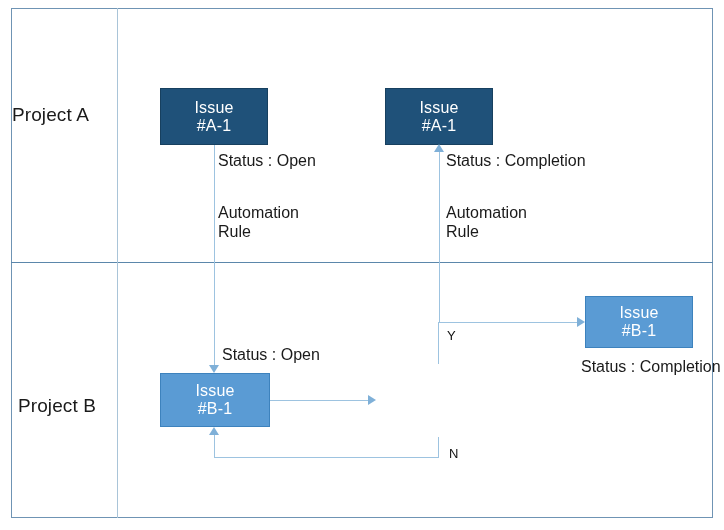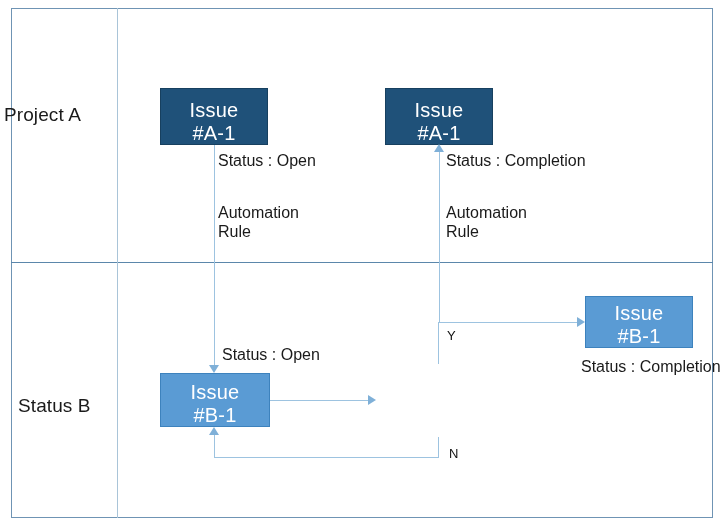--- a/index.html
+++ b/index.html
@@ -31,34 +31,34 @@
     border-left:1.5px solid #a9c4d8;
   }
   
   .rowlabel{
     position:absolute;
     font-size:19px;
     color:#1a1a1a;
     white-space:nowrap;
     letter-spacing:.1px;
   }
-  #label-a{left:4px;top:104px;}
+  #label-a{left:12px;top:104px;}
   #label-b{left:18px;top:395px;}
 
   
   .box{
     position:absolute;
     box-sizing:border-box;
     color:#ffffff;
     text-align:center;
     display:flex;
     flex-direction:column;
-    justify-content:flex-end;
+    justify-content:center;
     line-height:1.12;
-    font-size:20px;
+    font-size:16px;
     letter-spacing:.2px;
   }
   .box .ln{display:block;}
   .box.dark{background:#1f5179;border:1px solid #17405f;}
   .box.light{background:#5a9bd4;border:1px solid #3d82bd;}
 
   #box-a1-open{left:160px;top:88px;width:108px;height:57px;}
   #box-a1-done{left:385px;top:88px;width:108px;height:57px;}
   #box-b1-open{left:160px;top:373px;width:110px;height:54px;}
   #box-b1-done{left:585px;top:296px;width:108px;height:52px;}
@@ -115,21 +115,21 @@
 </head>
 <body>
 
 <div id="stage">
 
   <div class="frame"></div>
   <div class="hdiv"></div>
   <div class="vdiv"></div>
 
   <div class="rowlabel" id="label-a">Project A</div>
-  <div class="rowlabel" id="label-b">Status B</div>
+  <div class="rowlabel" id="label-b">Project B</div>
 
   <div class="box dark" id="box-a1-open">
     <span class="ln">Issue</span>
     <span class="ln">#A-1</span>
   </div>
 
   <div class="ln-v" style="left:214px;top:145px;height:226px;"></div>
   <div class="arrow down" style="left:209px;top:365px;"></div>
 
   <div class="note" style="left:218px;top:152px;">Status : Open</div>

